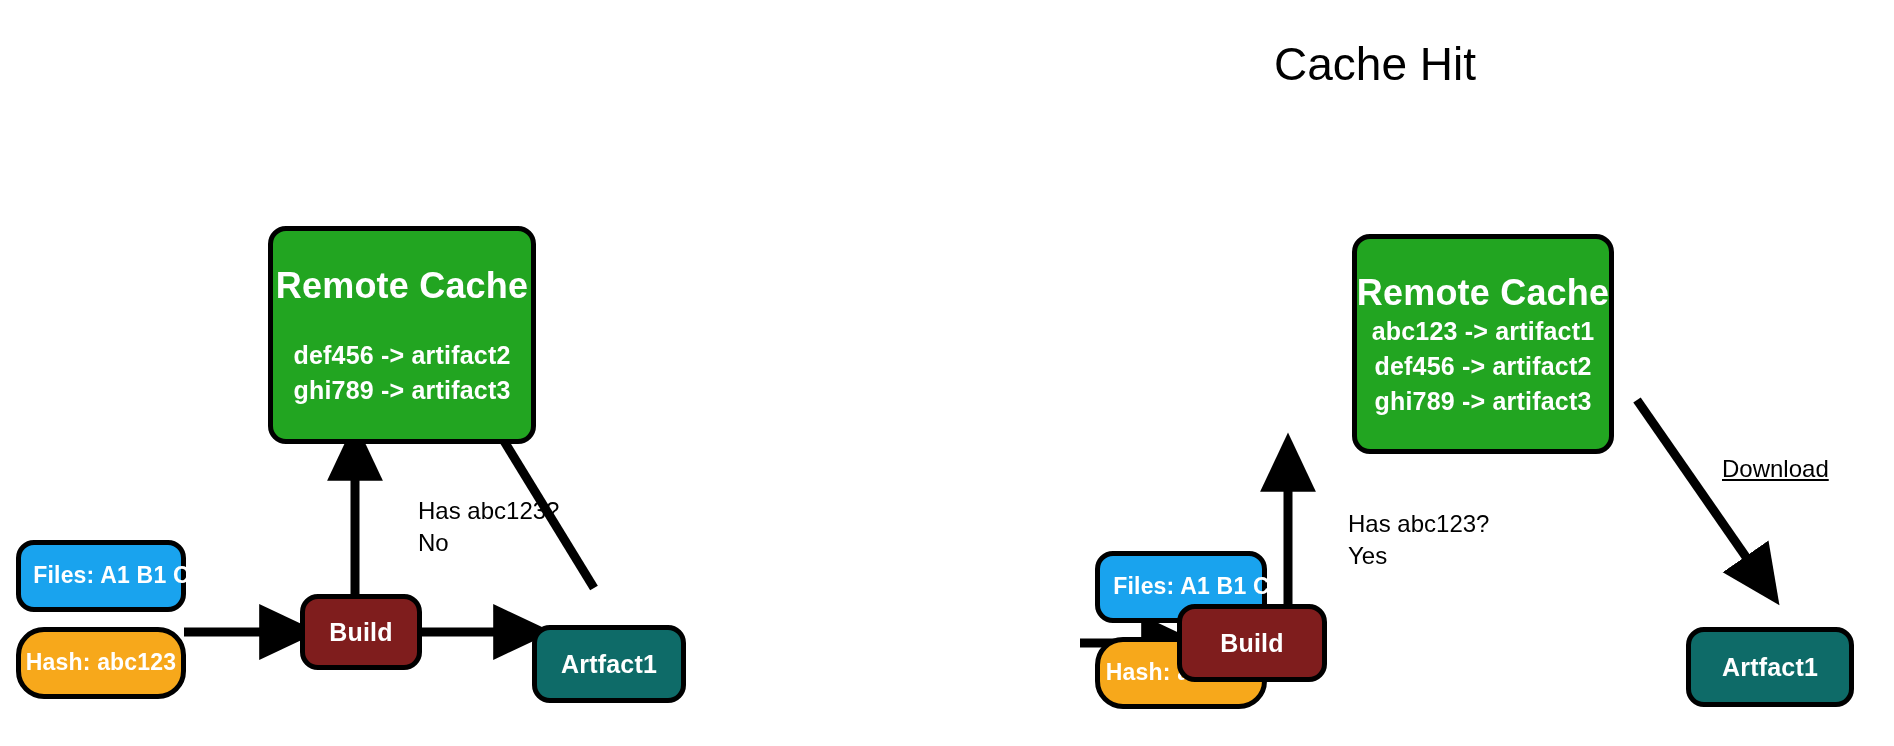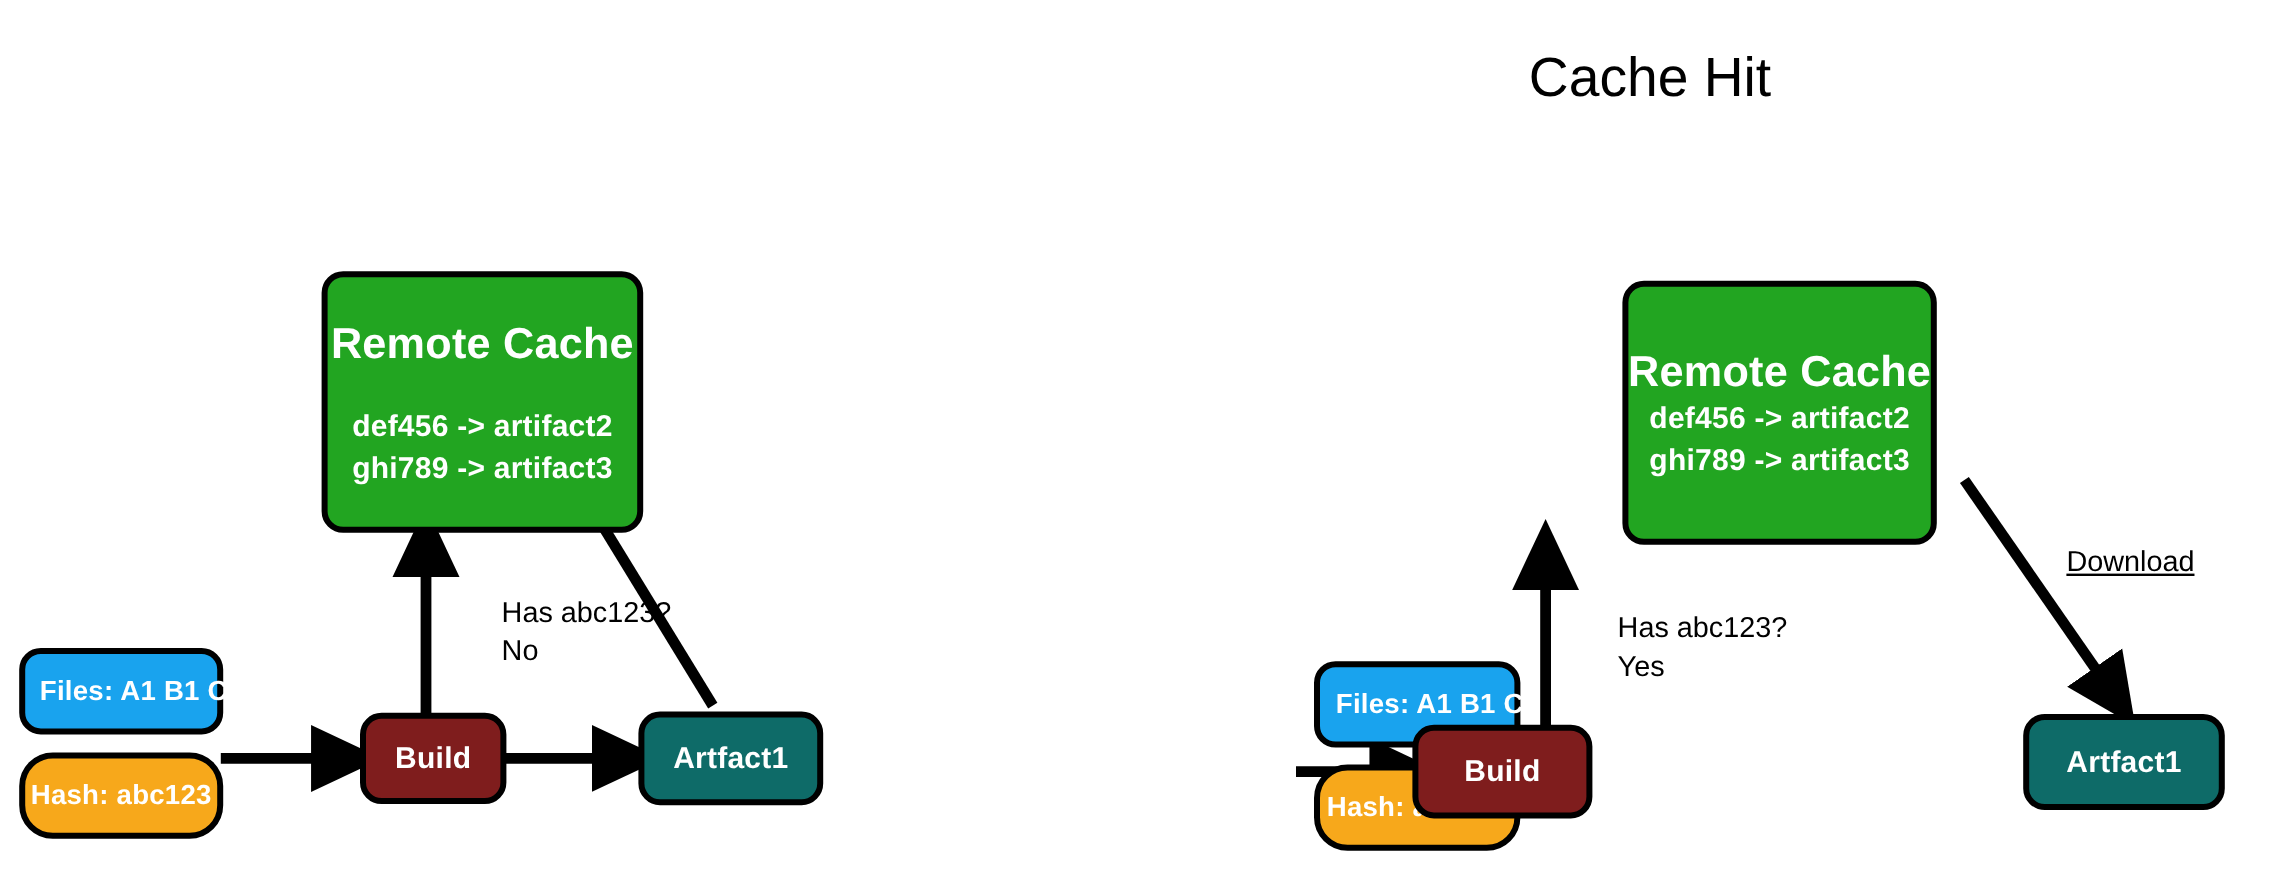--- a/index.html
+++ b/index.html
@@ -37,21 +37,21 @@
     font-weight: bold;
     text-align: center;
     line-height: 1.12;
     letter-spacing: 0.2px;
   }
 
   .node.green  { background: #22a521; }
   .node.blue   { background: #19a3ee; padding-left: 34px; }
   .node.orange { background: #f7a81b; border-radius: 28px; }
   .node.pink   { background: #7f1d1d; }
-  .node.teal   { background: #0e6b68; }
+  .node.teal   { background: #0e6b68; margin-top: 32px; }
 
   
   .cache-title {
     font-size: 36px;
     font-weight: bold;
     white-space: nowrap;
   }
   .cache-lines {
     display: flex;
     flex-direction: column;
@@ -161,20 +161,21 @@
 
   <div class="node teal" style="left:532px; top:593px; width:154px; height:78px;">
     <span class="node-label lg">Artfact1</span>
   </div>
 
   <div class="section-title" style="left:1175px; top:37px; width:400px;">Cache Hit</div>
 
   <div id="cache-hit-box" class="node green" style="left:1352px; top:234px; width:262px; height:220px;">
     <div class="cache-title">Remote Cache</div>
     <div class="cache-lines">
+      <div class="cache-line">abc123 -&gt; artifact1</div>
       <div class="cache-line">def456 -&gt; artifact2</div>
       <div class="cache-line">ghi789 -&gt; artifact3</div>
     </div>
   </div>
 
   <div class="edge-label" style="left:1348px; top:508px;">Has abc123?
 Yes</div>
 
   <div class="edge-label" style="left:1722px; top:453px;text-decoration:underline;">Download</div>
 

